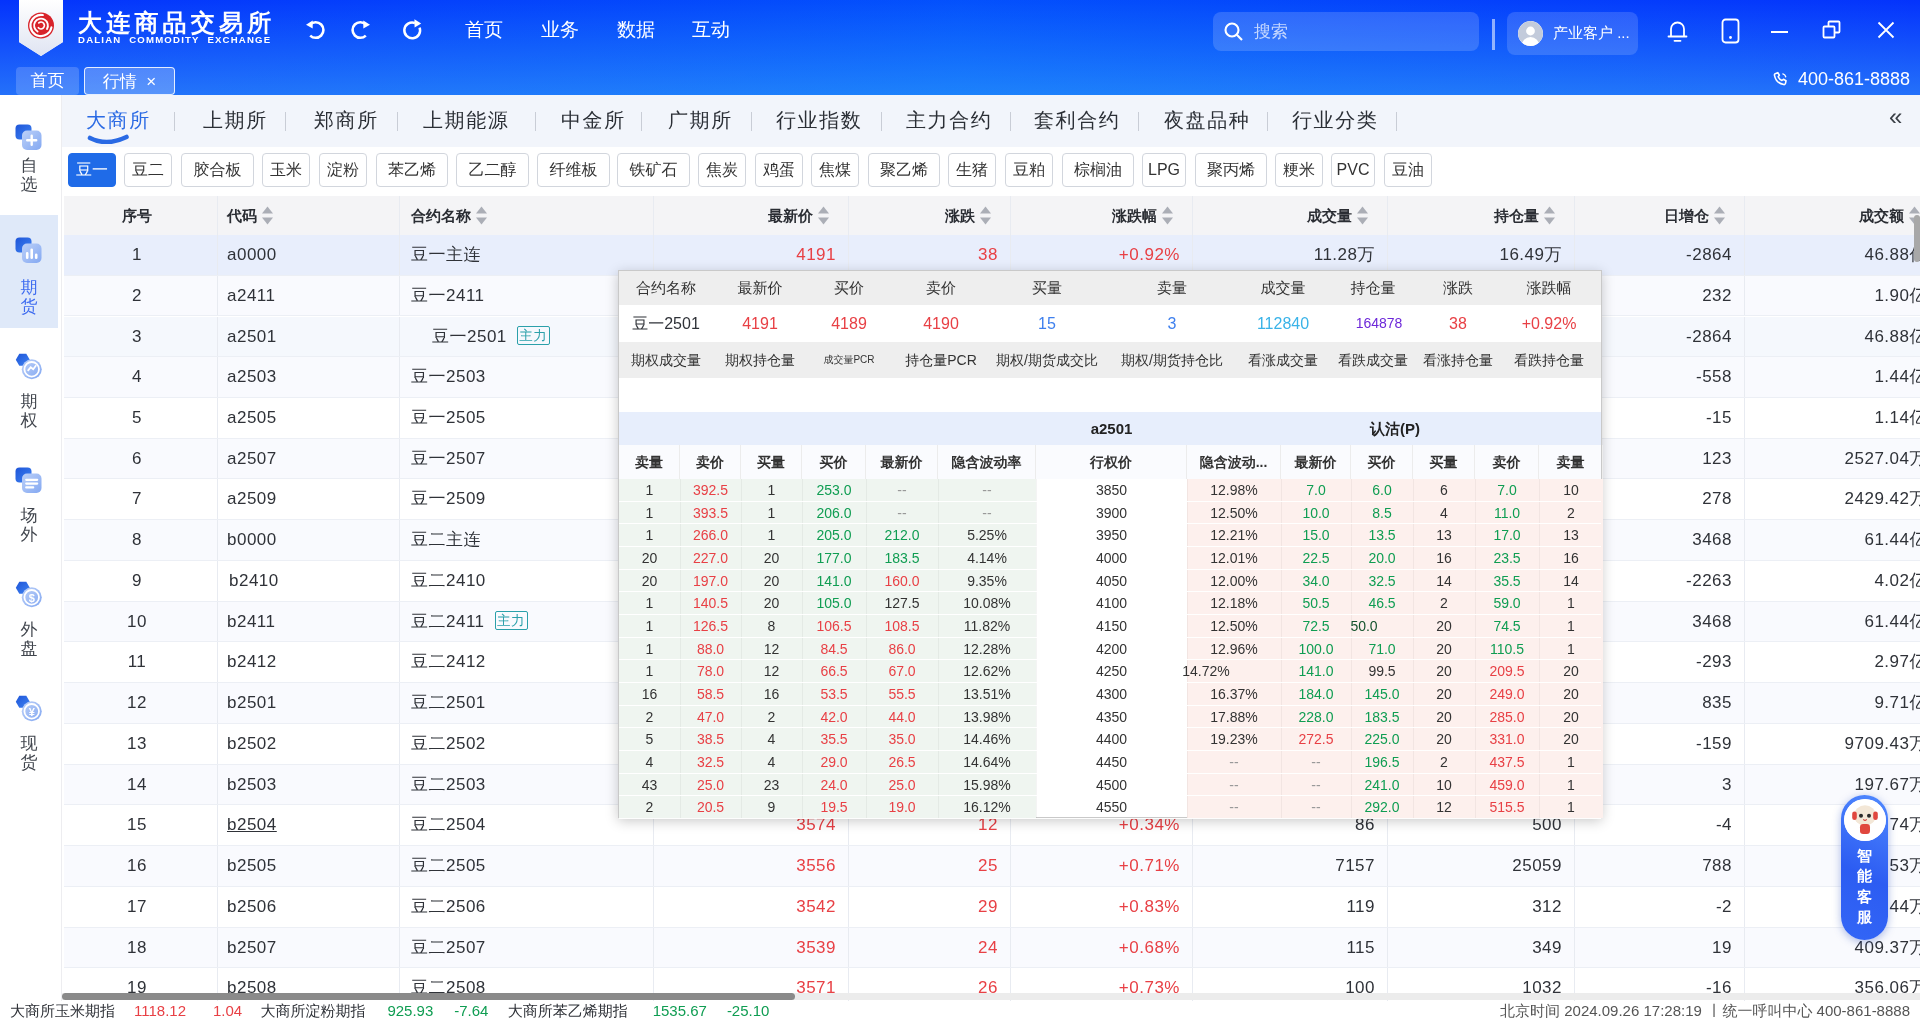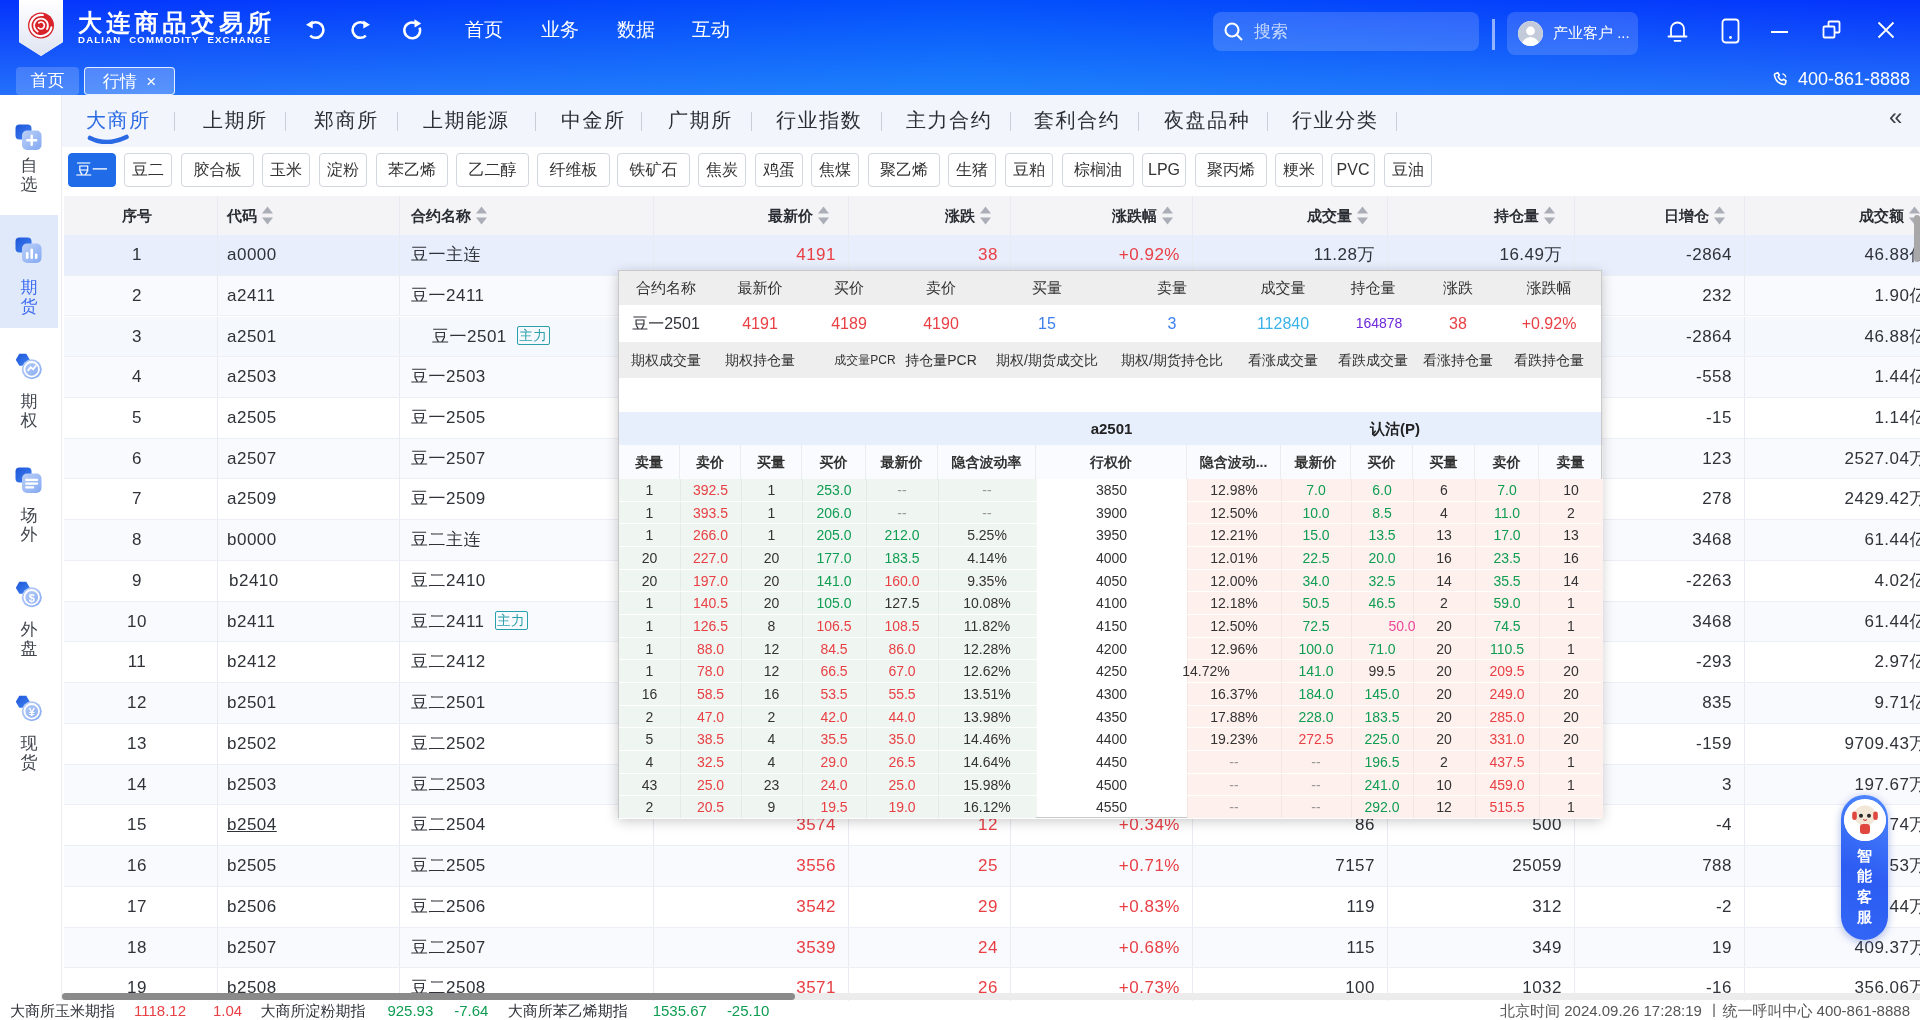--- a/index.html
+++ b/index.html
@@ -724,21 +724,21 @@
       <s style="left:372px;width:112px;color:#3f80ee;font-size:16px">15</s>
       <s style="left:484px;width:138px;color:#3f80ee;font-size:16px">3</s>
       <s style="left:622px;width:84px;color:#3ab3e8;font-size:16px">112840</s>
       <s style="left:712px;width:96px;color:#6d28d9;font-size:14px">164878</s>
       <s style="left:802px;width:74px;color:#e84045;font-size:16px">38</s>
       <s style="left:876px;width:108px;color:#e84045;font-size:16px">+0.92%</s>
     </div>
 <div class="pr ph" style="top:71px;height:36px;line-height:36px">
       <s style="left:0px;width:94px;color:#333;font-size:14px">期权成交量</s>
       <s style="left:94px;width:94px;color:#333;font-size:14px">期权持仓量</s>
-      <s style="left:204px;width:84px;color:#333;font-size:12px">成交量PCR</s>
+      <s style="left:188px;width:84px;color:#333;font-size:10px">成交量PCR</s>
       <s style="left:272px;width:100px;color:#333;font-size:14px">持仓量PCR</s>
       <s style="left:372px;width:112px;color:#333;font-size:14px">期权/期货成交比</s>
       <s style="left:484px;width:138px;color:#333;font-size:14px">期权/期货持仓比</s>
       <s style="left:622px;width:84px;color:#333;font-size:14px">看涨成交量</s>
       <s style="left:706px;width:96px;color:#333;font-size:14px">看跌成交量</s>
       <s style="left:802px;width:74px;color:#333;font-size:14px">看涨持仓量</s>
       <s style="left:876px;width:108px;color:#333;font-size:14px">看跌持仓量</s>
     </div>
 <div class="pband">
       <s style="left:417px;width:151px">a2501</s>
@@ -866,21 +866,21 @@
 <div class="por" style="top:344.02px">
       <s style="left:0px;width:61px;color:#333">1</s>
       <s style="left:61px;width:61px;color:#e84045">126.5</s>
       <s style="left:122px;width:61px;color:#333">8</s>
       <s style="left:183px;width:64px;color:#e84045">106.5</s>
       <s style="left:247px;width:72px;color:#e84045">108.5</s>
       <s style="left:319px;width:98px;color:#333">11.82%</s>
       <s style="left:417px;width:151px;color:#333">4150</s>
       <s style="left:568px;width:94px;color:#333">12.50%</s>
       <s style="left:662px;width:70px;color:#0f9d52">72.5</s>
-      <s style="left:752px;width:62px;color:#ec4899">50.0</s>
+      <s style="left:714px;width:62px;color:#14532d">50.0</s>
       <s style="left:794px;width:62px;color:#333">20</s>
       <s style="left:856px;width:64px;color:#0f9d52">74.5</s>
       <s style="left:920px;width:64px;color:#333">1</s>
     </div>
 <div class="por" style="top:366.69px">
       <s style="left:0px;width:61px;color:#333">1</s>
       <s style="left:61px;width:61px;color:#e84045">88.0</s>
       <s style="left:122px;width:61px;color:#333">12</s>
       <s style="left:183px;width:64px;color:#e84045">84.5</s>
       <s style="left:247px;width:72px;color:#e84045">86.0</s>

